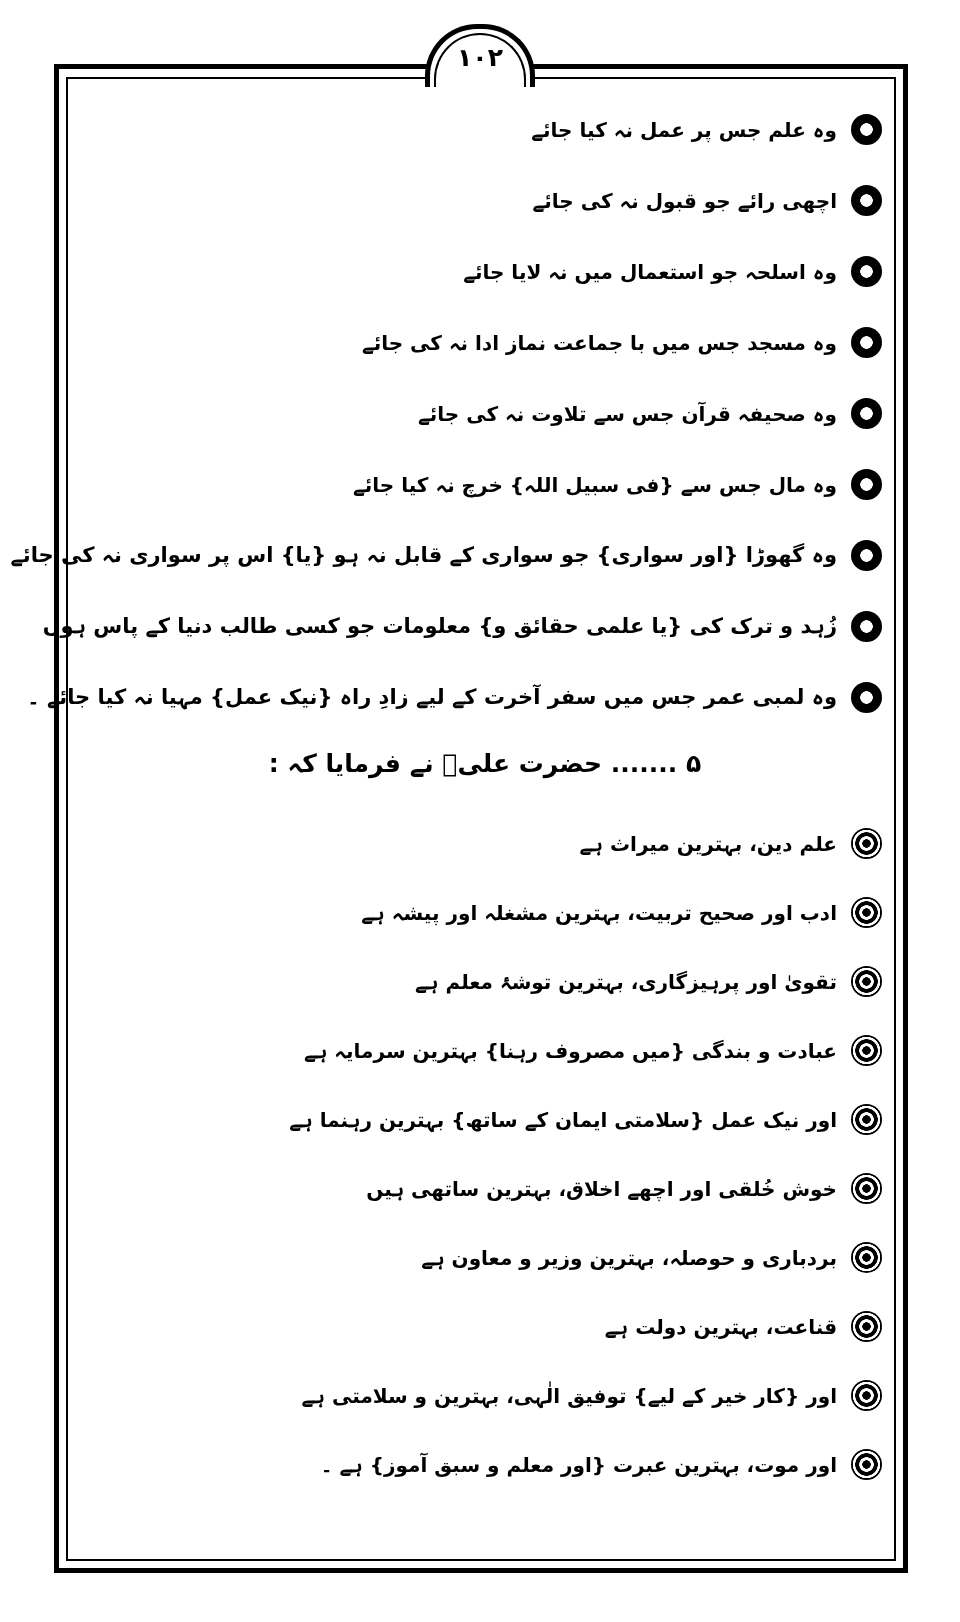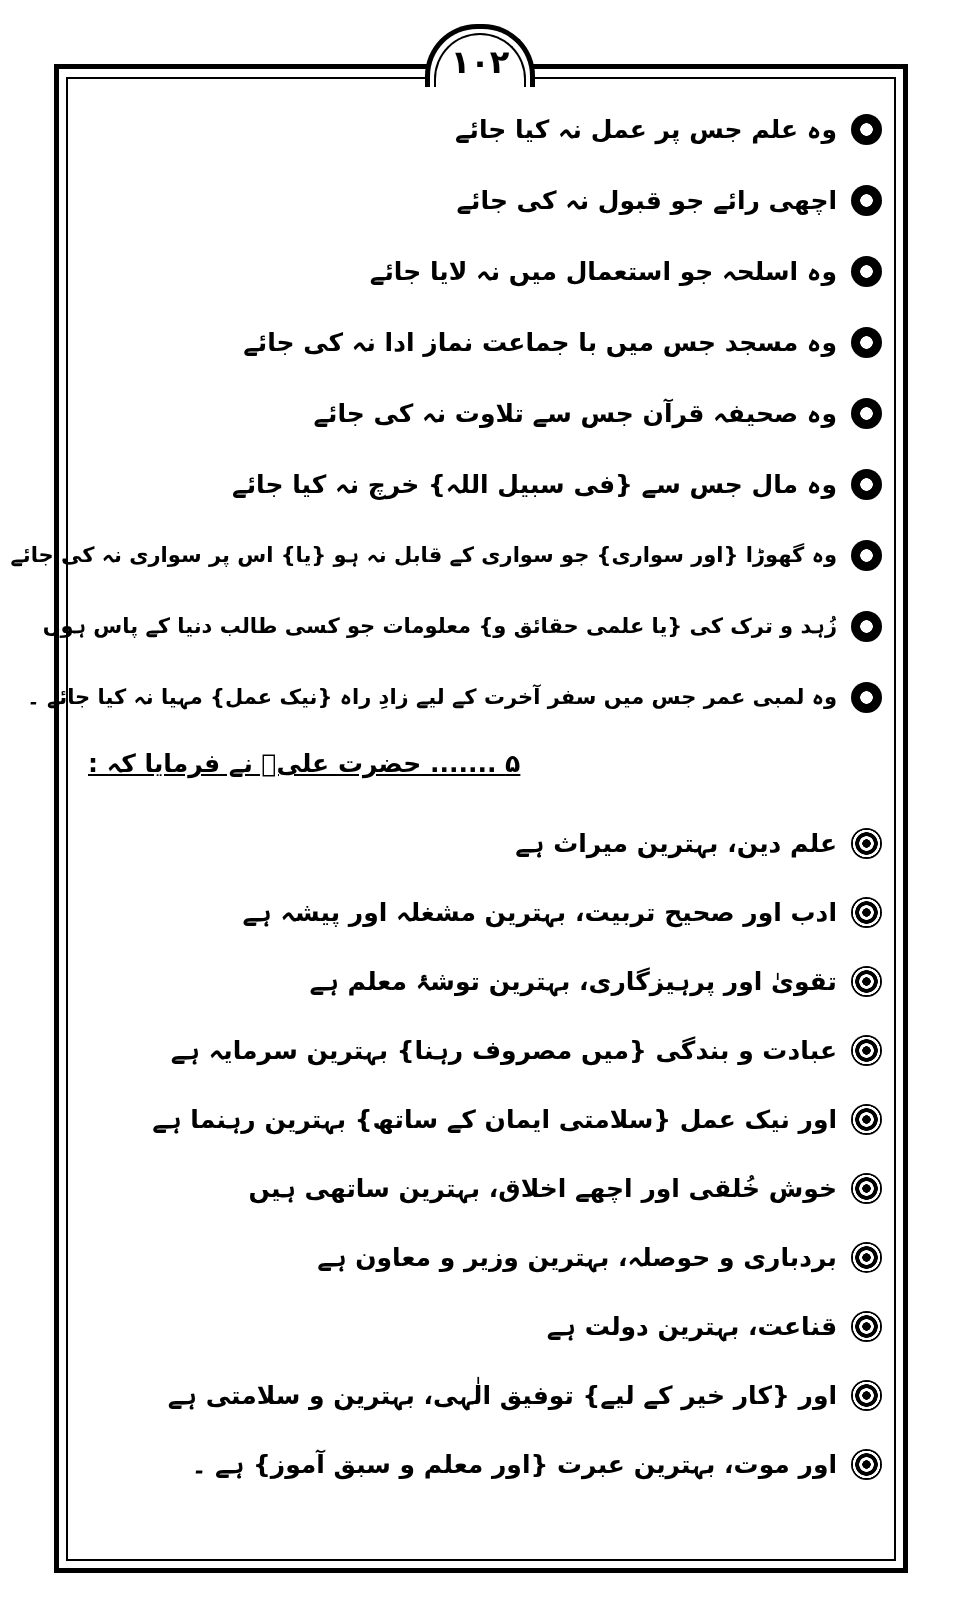--- a/index.html
+++ b/index.html
@@ -22,54 +22,54 @@
     width:100px;height:58px;background:#fff;
     border:5px solid #000;border-bottom:none;
     border-radius:52px 52px 0 0;z-index:3;
   }
   .dome::before{
     content:"";position:absolute;left:4px;right:4px;top:4px;bottom:0;
     border:2px solid #000;border-bottom:none;border-radius:46px 46px 0 0;
   }
   .dome .num{
     position:absolute;left:0;right:0;top:14px;text-align:center;
-    font-size:32px;font-weight:bold;letter-spacing:2px;
+    font-size:25px;font-weight:bold;letter-spacing:2px;
   }
   
   .content{
     position:absolute;top:94px;right:78px;left:88px;z-index:2;
     direction:rtl;
   }
   .row{
     display:flex;align-items:center;gap:14px;
     justify-content:flex-start; 
   }
   .s1 .row{height:71px;}
   .s2 .row{height:69px;align-items:center;}
   .s2{margin-top:14px;}
   .txt{
-    font-size:25px;font-weight:bold;white-space:nowrap;line-height:1.1;
+    font-size:20px;font-weight:bold;white-space:nowrap;line-height:1.1;
   }
   
   .s1 .row:nth-child(7) .txt,
   .s1 .row:nth-child(8) .txt,
   .s1 .row:nth-child(9) .txt{font-size:21px;}
   
   .bullet1{
     flex:0 0 auto;width:31px;height:31px;border-radius:50%;
     background:radial-gradient(circle at 50% 50%, #fff 0 6px, #000 6.5px 100%);
   }
   
   .bullet2{
     flex:0 0 auto;width:31px;height:31px;border-radius:50%;
     background:radial-gradient(circle at 50% 50%,
       #000 0 4px, #fff 4.5px 7px, #000 7.5px 11px, #fff 11.5px 13.5px, #000 14px 100%);
   }
   .heading-row{
-    height:62px;display:flex;align-items:center;justify-content:flex-end;text-decoration:underline;
+    height:62px;display:flex;align-items:center;justify-content:center;
   }
   .heading-row .txt{font-size:25px;}
 </style>
 </head>
 <body>
 
 <div class="frame-outer"></div>
 <div class="frame-inner"></div>
 
 <div class="dome">

